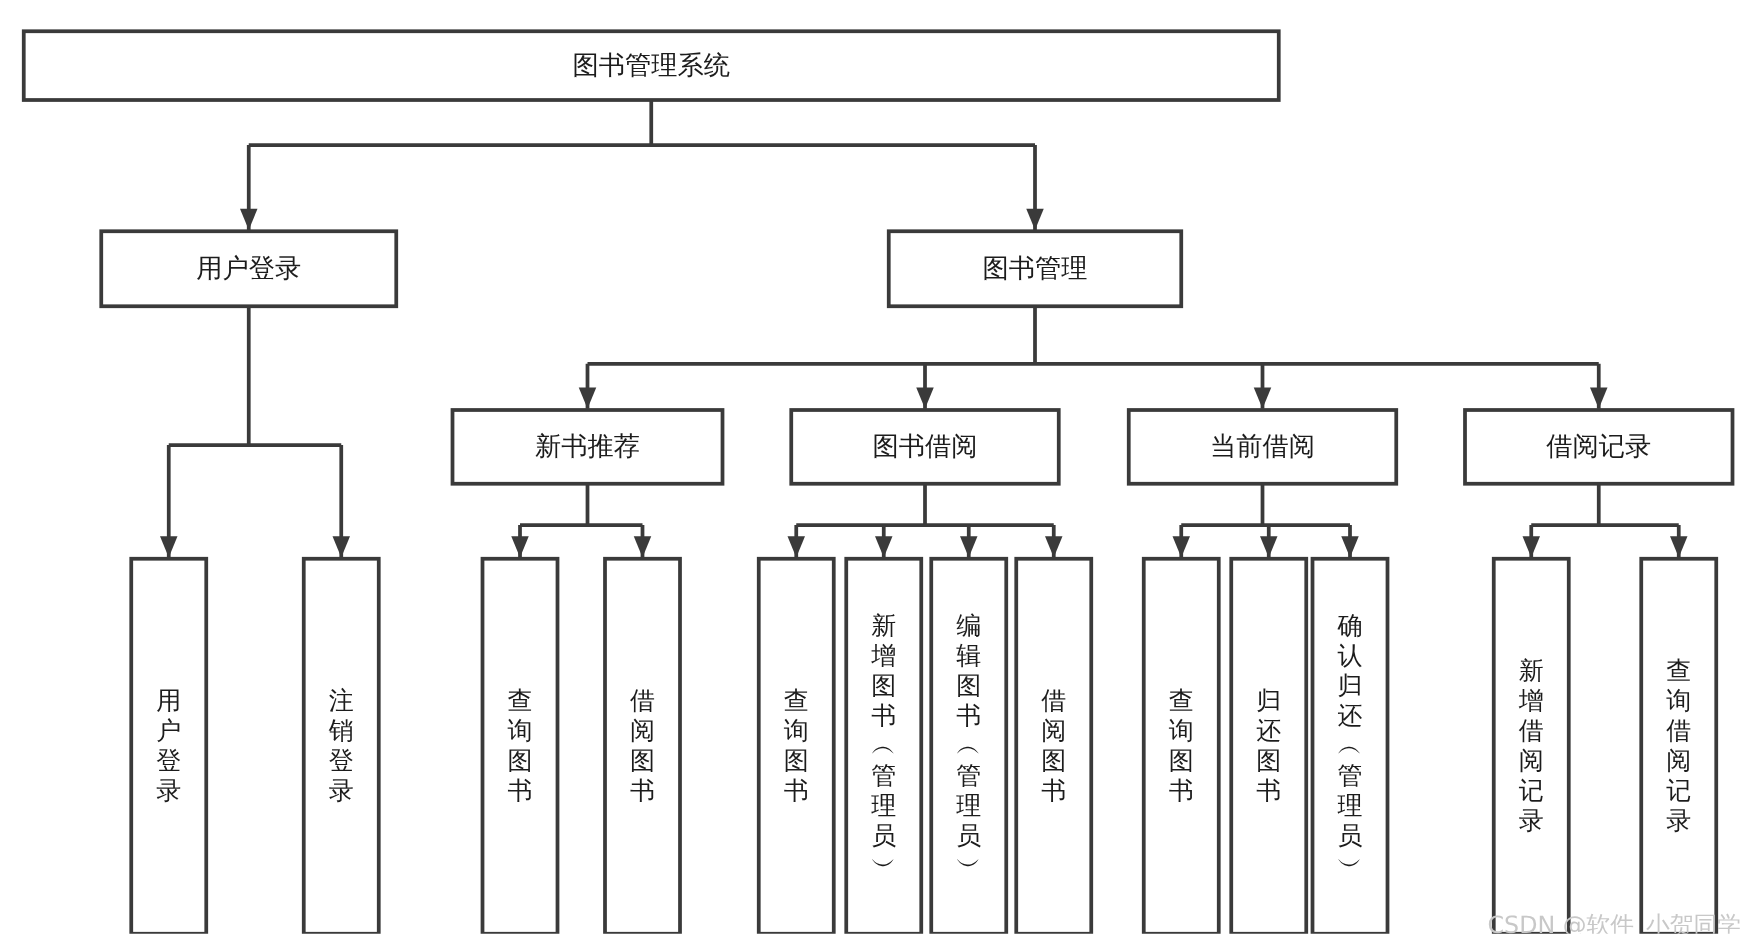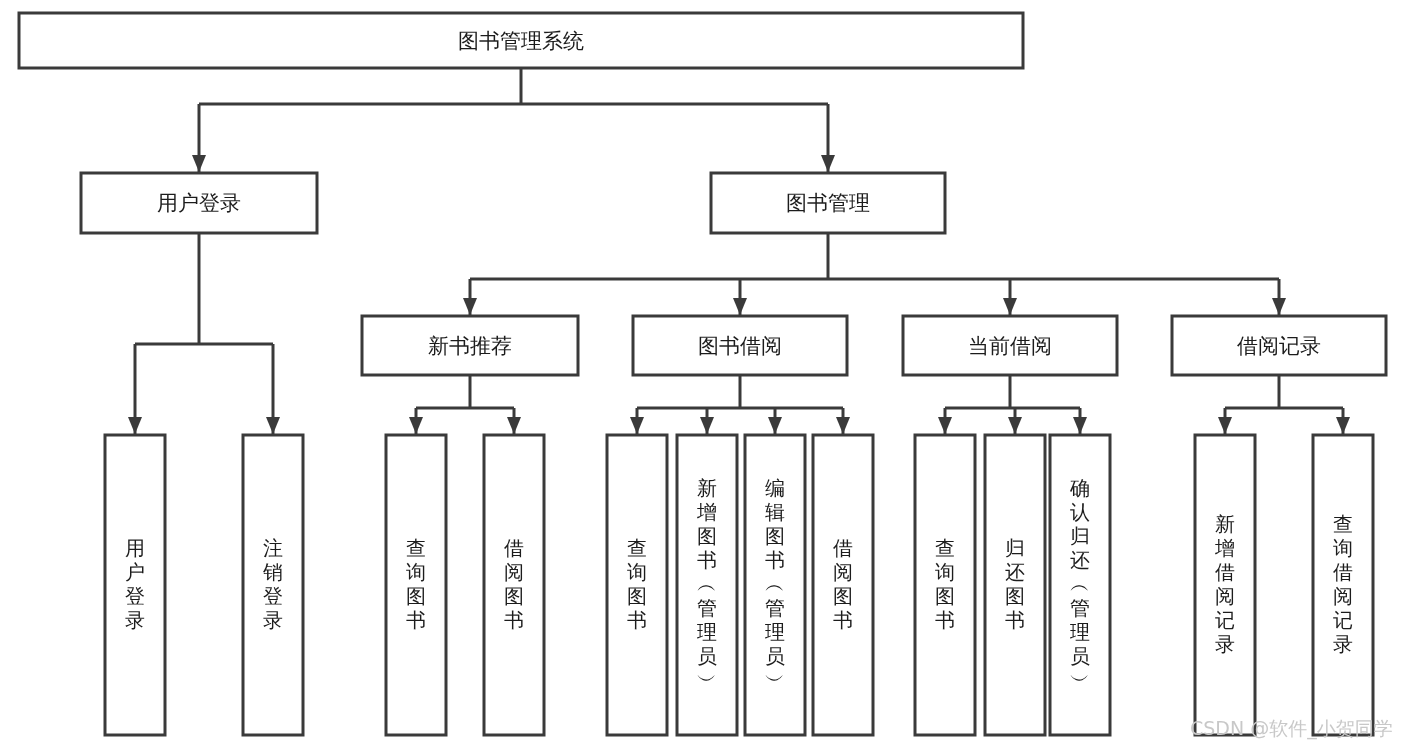--- a/index.html
+++ b/index.html
@@ -11,21 +11,21 @@
   body {
     width: 1405px;
     height: 747px;
     position: relative;
     font-family: "DejaVu Sans", "Liberation Sans", sans-serif;
     overflow: hidden;
   }
   #diagram-root {
     position: absolute;
     left: 0;
-    top: 0;
+    top: 12px;
     width: 1405px;
     height: 526px;
   }
   svg.diagram-canvas {
     display: block;
     width: 1405px;
     height: 747px;
   }
   .node-box {
     fill: #ffffff;

